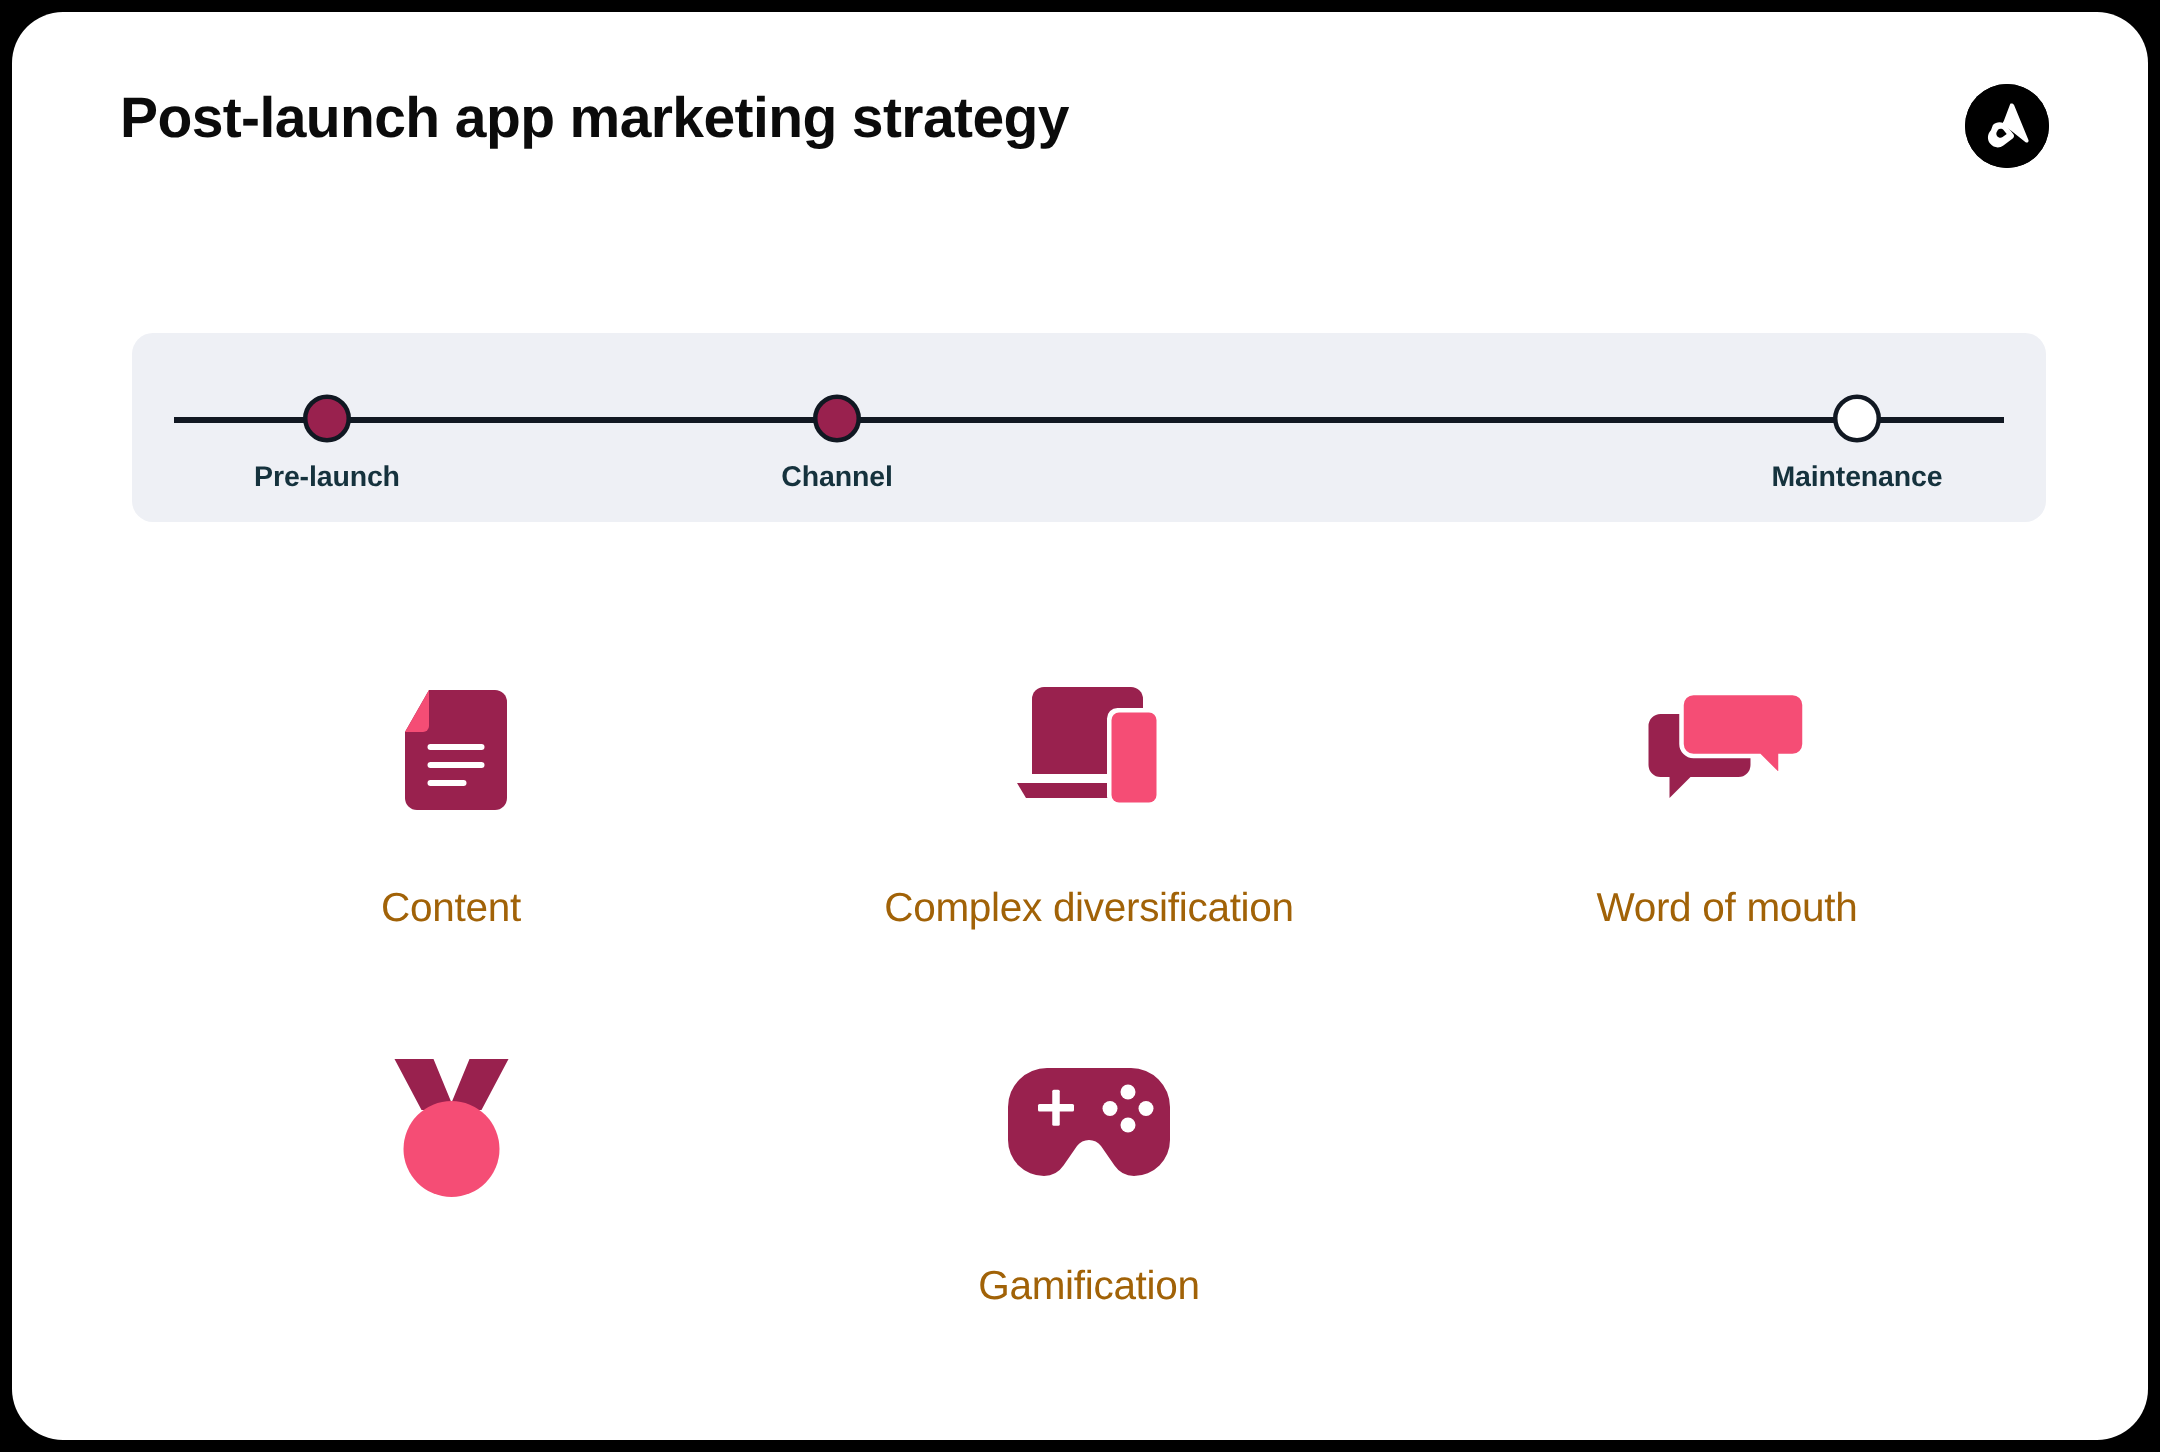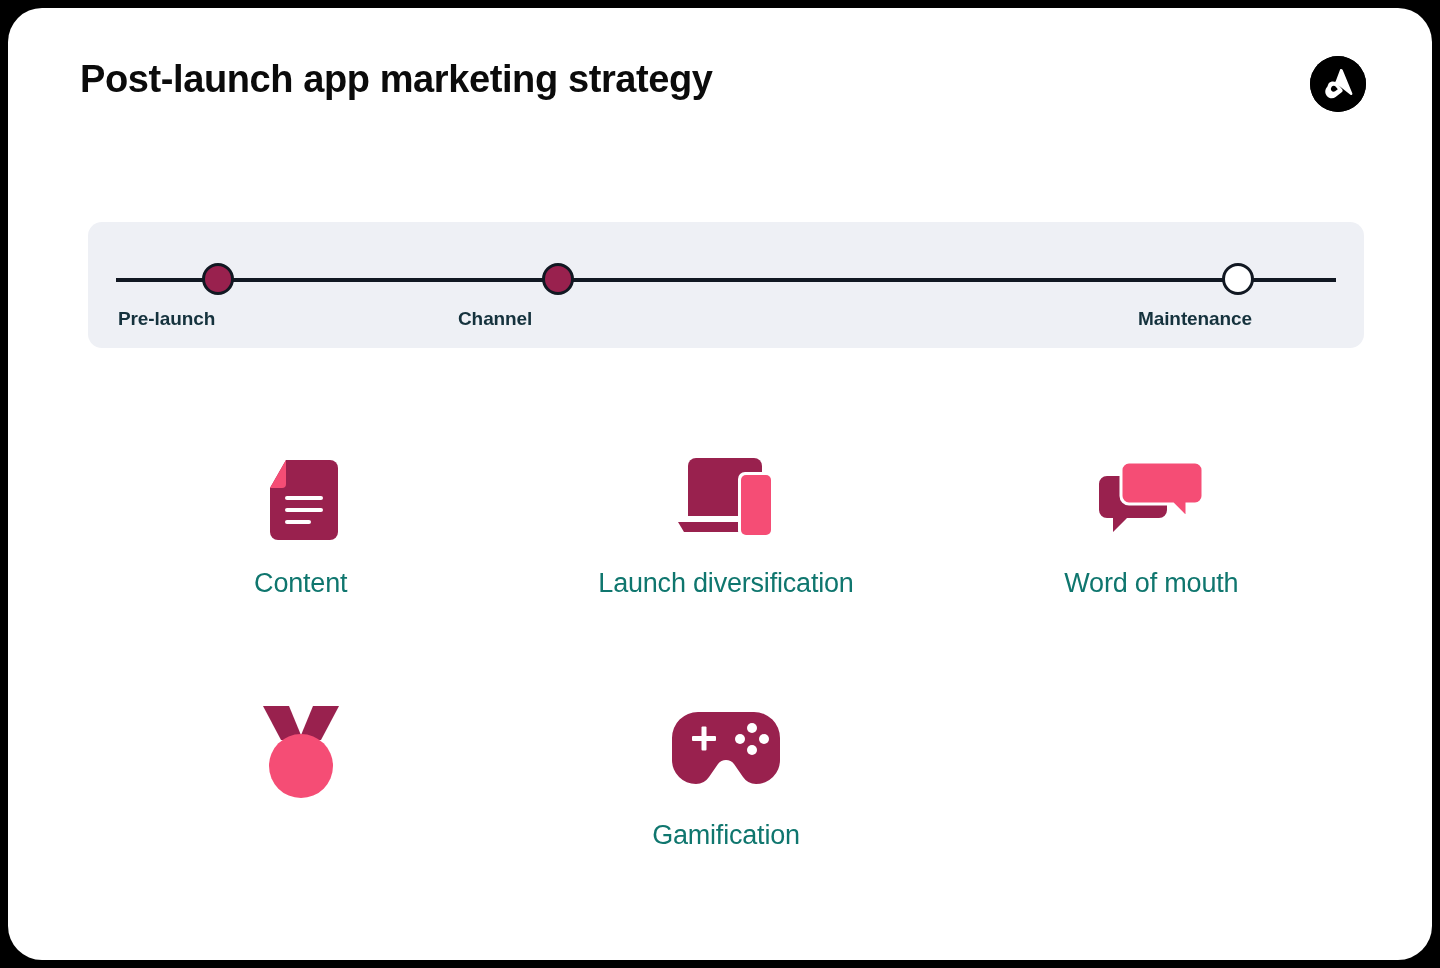--- a/index.html
+++ b/index.html
@@ -71,20 +71,21 @@
     top: 56px;
     width: 1220px;
     height: 4px;
     background: #111822;
   }
   .timeline-stop {
     position: absolute;
     top: 0;
     width: 200px;
     margin-left: -100px;
+    text-align: center;
   }
   .stop-dot {
     width: 32px;
     height: 32px;
     margin: 41px auto 0;
     border-radius: 50%;
     border: 3px solid #111822;
     box-sizing: border-box;
   }
   .stop-label {
@@ -114,22 +115,23 @@
     align-items: center;
   }
   .item-icon {
     height: 140px;
     display: flex;
     align-items: center;
     justify-content: center;
   }
   .item-icon svg { display: block; }
   .item-label {
+    margin-top: 22px;
     font-size: 27px;
-    color: #0f766e;
+    color: #a16207;
     letter-spacing: -0.2px;
     font-family: "Liberation Sans Narrow", "Liberation Sans", sans-serif;
     white-space: nowrap;
   }
 </style>
 </head>
 <body>
 
 <div id="card">
 
@@ -182,21 +184,21 @@
 
     <div class="grid-item">
       <div class="item-icon">
         <svg width="120" height="104" viewBox="0 0 120 104">
           <path d="M22 20 a8 8 0 0 1 8 -8 h58 a8 8 0 0 1 8 8 v50 h-74 z" fill="#99214e"></path>
           <path d="M12 76 h94 l-6 10 h-82 z" fill="#99214e"></path>
           <rect x="72" y="26" width="36" height="66" rx="7" fill="#ffffff"></rect>
           <rect x="75" y="29" width="30" height="60" rx="5" fill="#f54d75"></rect>
         </svg>
       </div>
-      <div class="item-label">Launch diversification</div>
+      <div class="item-label">Complex diversification</div>
     </div>
 
     <div class="grid-item">
       <div class="item-icon">
         <svg width="120" height="96" viewBox="0 0 120 96">
           <path d="M8 34 a8 8 0 0 1 8 -8 h52 a8 8 0 0 1 8 8 v26 a8 8 0 0 1 -8 8 h-32 l-14 14 v-14 h-6 a8 8 0 0 1 -8 -8 z" fill="#99214e"></path>
           <path d="M38 12 h66 a8 8 0 0 1 8 8 v26 a8 8 0 0 1 -8 8 h-8 v14 l-14 -14 h-44 a8 8 0 0 1 -8 -8 v-26 a8 8 0 0 1 8 -8 z" fill="#f54d75" stroke="#ffffff" stroke-width="3"></path>
         </svg>
       </div>
       <div class="item-label">Word of mouth</div>

